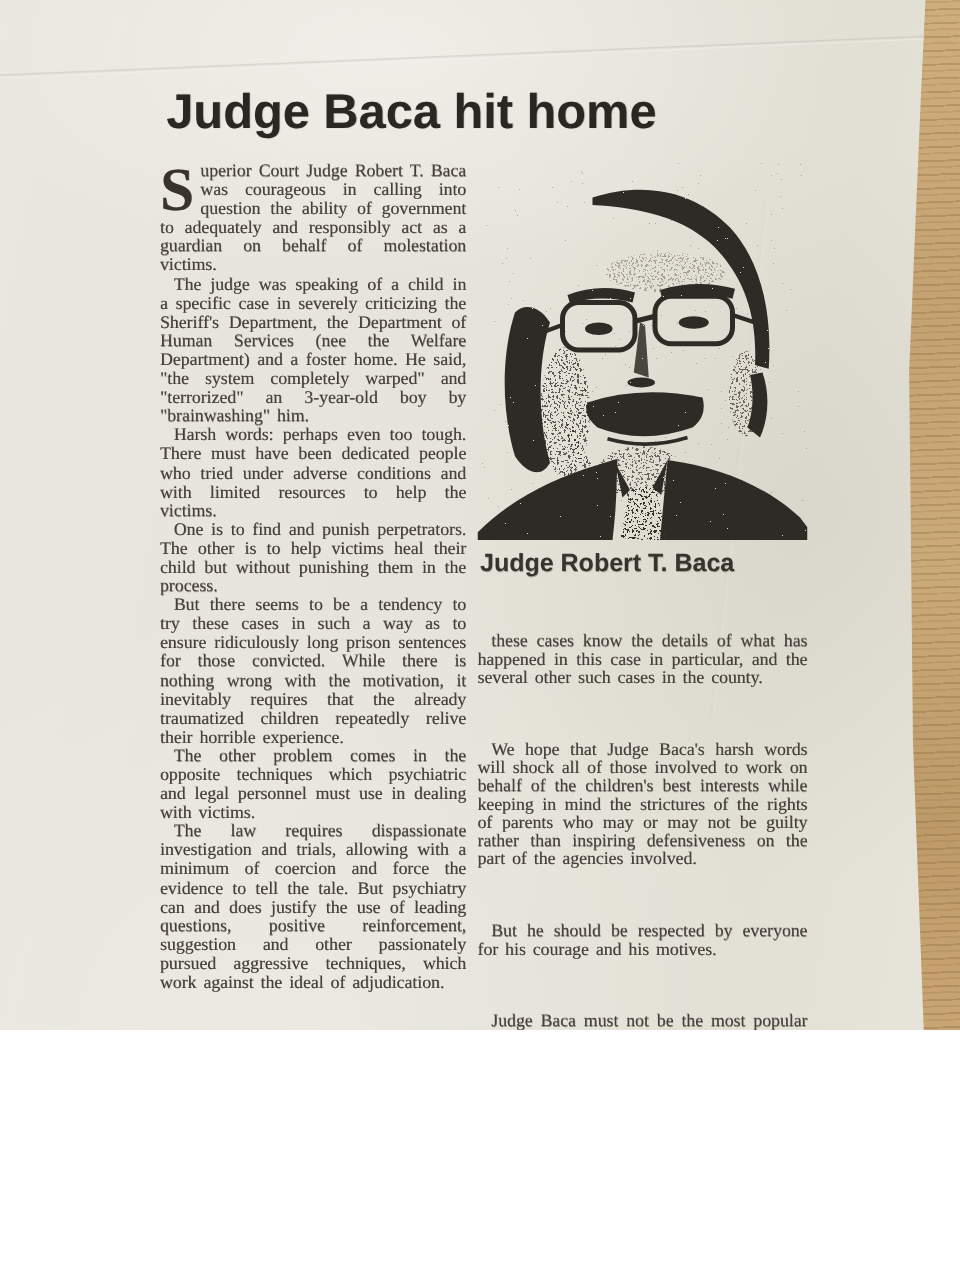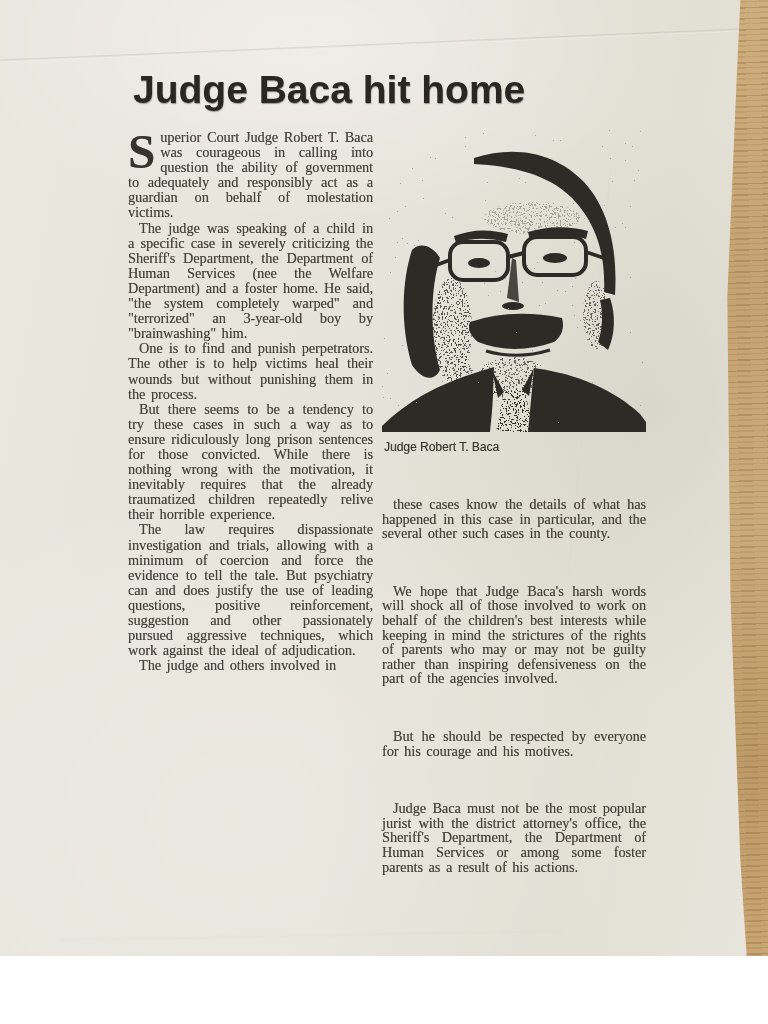--- a/index.html
+++ b/index.html
@@ -1,21 +1,21 @@
 <!DOCTYPE html>
 <html><head>
 <meta charset="utf-8">
 <style>
   html,body { margin:0; padding:0; }
   body { font-family: "Liberation Serif", serif; }
 
   .scene {
     position: relative;
     width: 768px;
-    height: 956px;
+    height: 824px;
     overflow: hidden;
     background:
       repeating-linear-gradient(178deg,
         rgba(122,90,48,0.28) 0 1.5px,
         rgba(0,0,0,0) 1.5px 5px,
         rgba(140,105,60,0.18) 5px 6.5px,
         rgba(0,0,0,0) 6.5px 11px),
       linear-gradient(to bottom, #cfae7e 0%, #c5a272 30%, #cbaa79 55%, #bd9a68 80%, #c8a573 100%);
   }
 
@@ -100,22 +100,22 @@
   }
 
   .photo-block { margin: 0 0 14px 0; }
   .photo-frame {
     width: 264px; height: 302px;
     position: relative;
   }
   .photo-caption {
     margin: 8px 0 10px 2px;
     font-family: "Liberation Sans", sans-serif;
-    font-weight: 400;
-    font-size: 12px;
+    font-weight: 700;
+    font-size: 20px;
     color: #37332d;
     text-shadow: 0.4px 0.4px 0.6px rgba(60,55,48,0.4);
   }
 </style>
 </head>
 <body>
 
 <div class="scene">
 
   <div style="position:absolute; inset:0;"></div>
@@ -126,24 +126,25 @@
     <div class="crease crease-low"></div>
   </div>
 
   <h1 class="headline">Judge Baca hit home</h1>
 
   <div class="columns">
 
     <div class="col-left">
         <p class="col-para no-indent"><span class="dropcap">S</span>uperior Court Judge Robert T. Baca was courageous in calling into question the ability of government to adequately and responsibly act as a guardian on behalf of molestation victims.</p>
         <p class="col-para">The judge was speaking of a child in a specific case in severely criticizing the Sheriff's Department, the Department of Human Services (nee the Welfare Department) and a foster home. He said, "the system completely warped" and "terrorized" an 3-year-old boy by "brainwashing" him.</p>
-        <p class="col-para">One is to find and punish perpetrators. The other is to help victims heal their wounds but without punishing them in the process.</p>
+        <p class="col-para">Harsh words: perhaps even too tough. There must have been dedicated people who tried under adverse conditions and with limited resources to help the victims.</p>
+        <p class="col-para">One is to find and punish perpetrators. The other is to help victims heal their child but without punishing them in the process.</p>
         <p class="col-para">But there seems to be a tendency to try these cases in such a way as to ensure ridiculously long prison sentences for those convicted. While there is nothing wrong with the motivation, it inevitably requires that the already traumatized children repeatedly relive their horrible experience.</p>
+        <p class="col-para">The other problem comes in the opposite techniques which psychiatric and legal personnel must use in dealing with victims.</p>
         <p class="col-para">The law requires dispassionate investigation and trials, allowing with a minimum of coercion and force the evidence to tell the tale. But psychiatry can and does justify the use of leading questions, positive reinforcement, suggestion and other passionately pursued aggressive techniques, which work against the ideal of adjudication.</p>
-        <p class="col-para">The judge and others involved in</p>
       </div>
 
     <div class="col-right">
 
       <div class="photo-block">
         <div class="photo-frame">
           <svg width="264" height="302" viewBox="0 0 264 302" xmlns="http://www.w3.org/2000/svg">
             <defs>
               <filter id="speckDense" x="-10%" y="-10%" width="120%" height="120%">
                 <feTurbulence type="fractalNoise" baseFrequency="0.5" numOctaves="3" seed="4" result="n"></feTurbulence>

